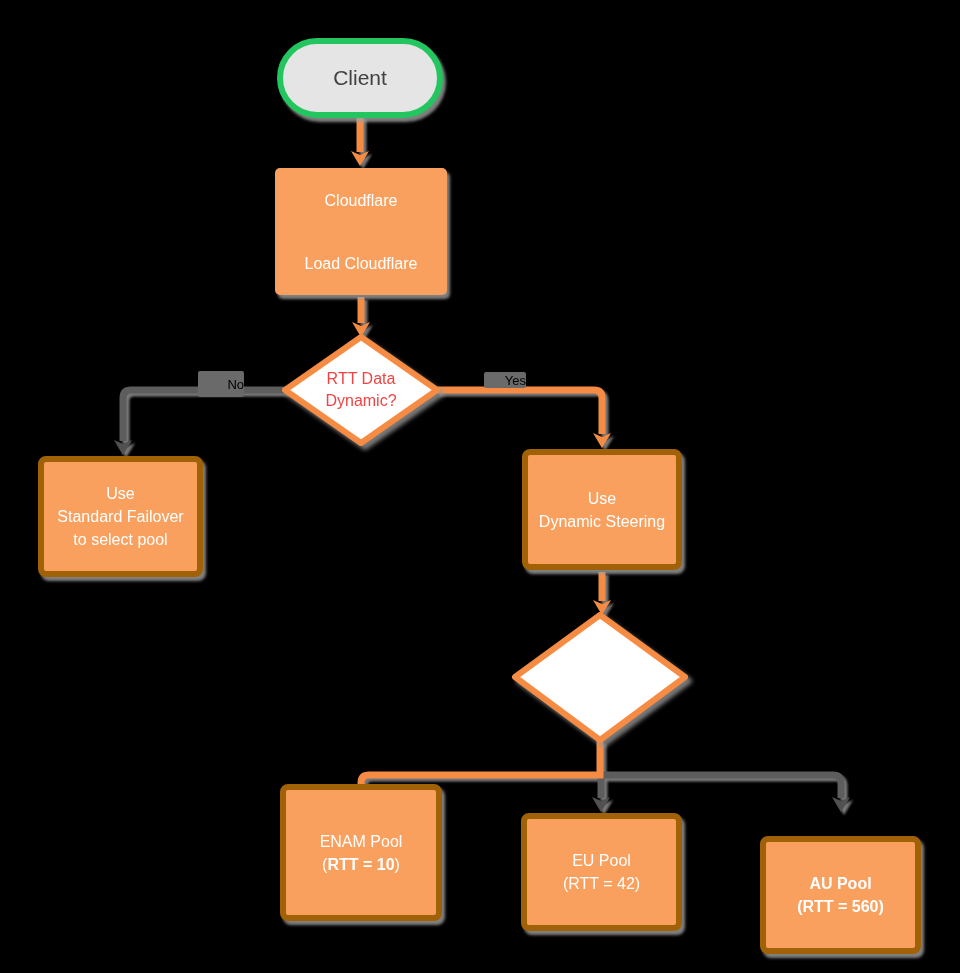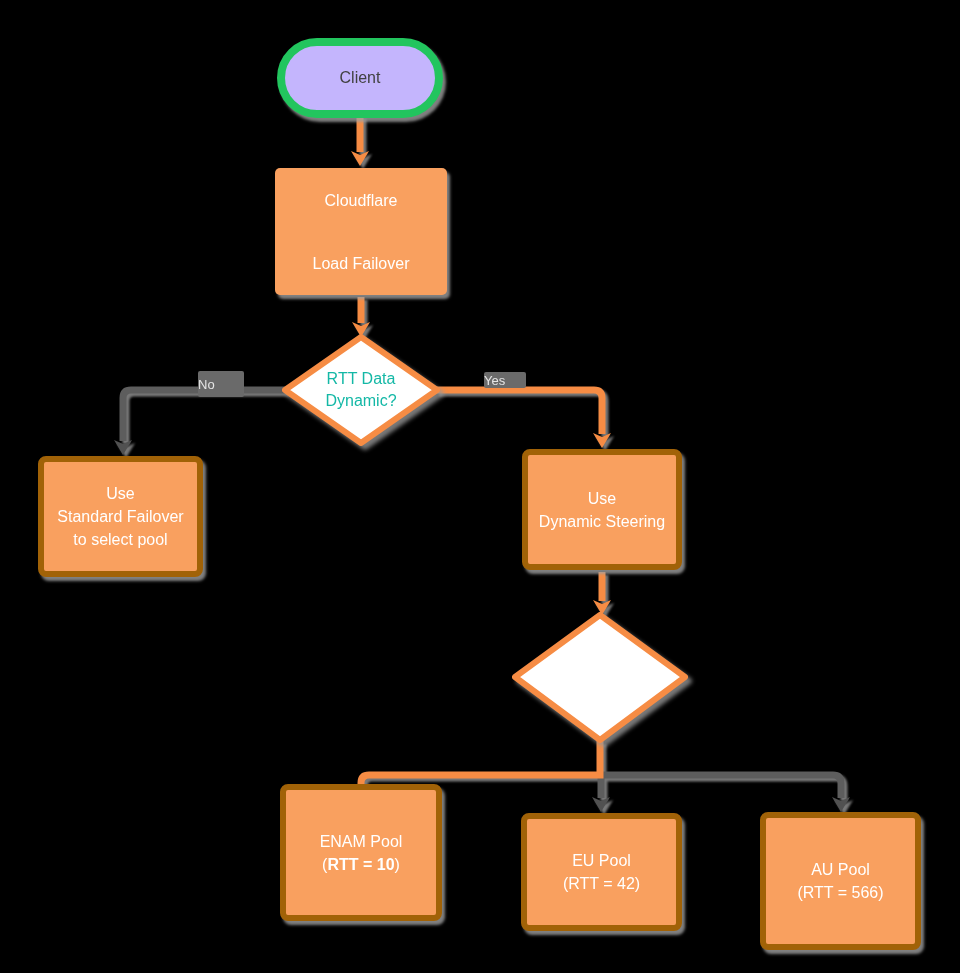--- a/index.html
+++ b/index.html
@@ -23,32 +23,32 @@
     justify-content:center; text-align:center; box-sizing:border-box;
   }
   .box {
     background:#F9A05F; border-radius:8px; color:#FFFFFF;
     font-size:16px; line-height:23px;
     box-shadow:3px 4px 3px rgba(160,160,160,0.8);
   }
   .box.white-stroke { border:6px solid #a16207; }
   .box.r5 { border-radius:5px;gap:40px; }
   .stadium {
-    background:#c4b5fd; border:8px solid #22c55e; border-radius:46px;
-    color:#414141; font-size:16px;
+    background:#e5e5e5; border:6px solid #22c55e; border-radius:46px;
+    color:#414141; font-size:21px;
     box-shadow:3px 4px 3px rgba(160,160,160,0.8);
   }
   .diamond-text {
     position:absolute; display:flex; flex-direction:column; align-items:center;
-    justify-content:center; text-align:center; color:#14b8a6;
+    justify-content:center; text-align:center; color:#ef4444;
     font-size:16px; line-height:22px;
   }
   .edge-label {
-    position:absolute; display:flex; align-items:center; justify-content:flex-start;
-    background:#6A6A6A; color:#e5e5e5; font-size:13px; line-height:13px;
+    position:absolute; display:flex; align-items:center; justify-content:flex-end;
+    background:#6A6A6A; color:#000000; font-size:13px; line-height:13px;
     border-radius:2px;
   }
   .bold { font-weight:bold; }
 </style>
 </head>
 <body>
 
 <div class="stage">
 
   <svg class="connector-layer" width="960" height="973" viewBox="0 0 960 973">
@@ -82,21 +82,21 @@
     <polygon class="diamond" points="361,337 437,390 361,443 285,390"></polygon>
     <polygon class="diamond" points="600,615 685,677 600,740 515,677"></polygon>
   </svg>
 
   <div class="node stadium" style="left:277px; top:38px; width:166px; height:80px;">
     <div>Client</div>
   </div>
 
   <div class="node box r5" style="left:275px; top:168px; width:172px; height:127px;">
     <div>Cloudflare</div>
-    <div>Load Failover</div>
+    <div>Load Cloudflare</div>
   </div>
 
   <div class="diamond-text" style="left:281px; top:362px; width:160px; height:56px;">
     <div>RTT Data</div>
     <div>Dynamic?</div>
   </div>
 
   <div class="edge-label" style="left:198px; top:371px; width:46px; height:26px;">
     <span>No</span>
   </div>
@@ -121,18 +121,18 @@
     <div>
       <span>(</span><span class="bold">RTT = 10</span><span>)</span>
     </div>
   </div>
 
   <div class="node box white-stroke" style="left:521px; top:813px; width:161px; height:118px;">
     <div>EU Pool</div>
     <div>(RTT = 42)</div>
   </div>
 
-  <div class="node box white-stroke" style="left:760px; top:812px; width:161px; height:138px;">
+  <div class="node box white-stroke" style="left:760px; top:836px; width:161px; height:118px;font-weight:bold;">
     <div>AU Pool</div>
-    <div>(RTT = 566)</div>
+    <div>(RTT = 560)</div>
   </div>
 
 </div>
 
 </body></html>

